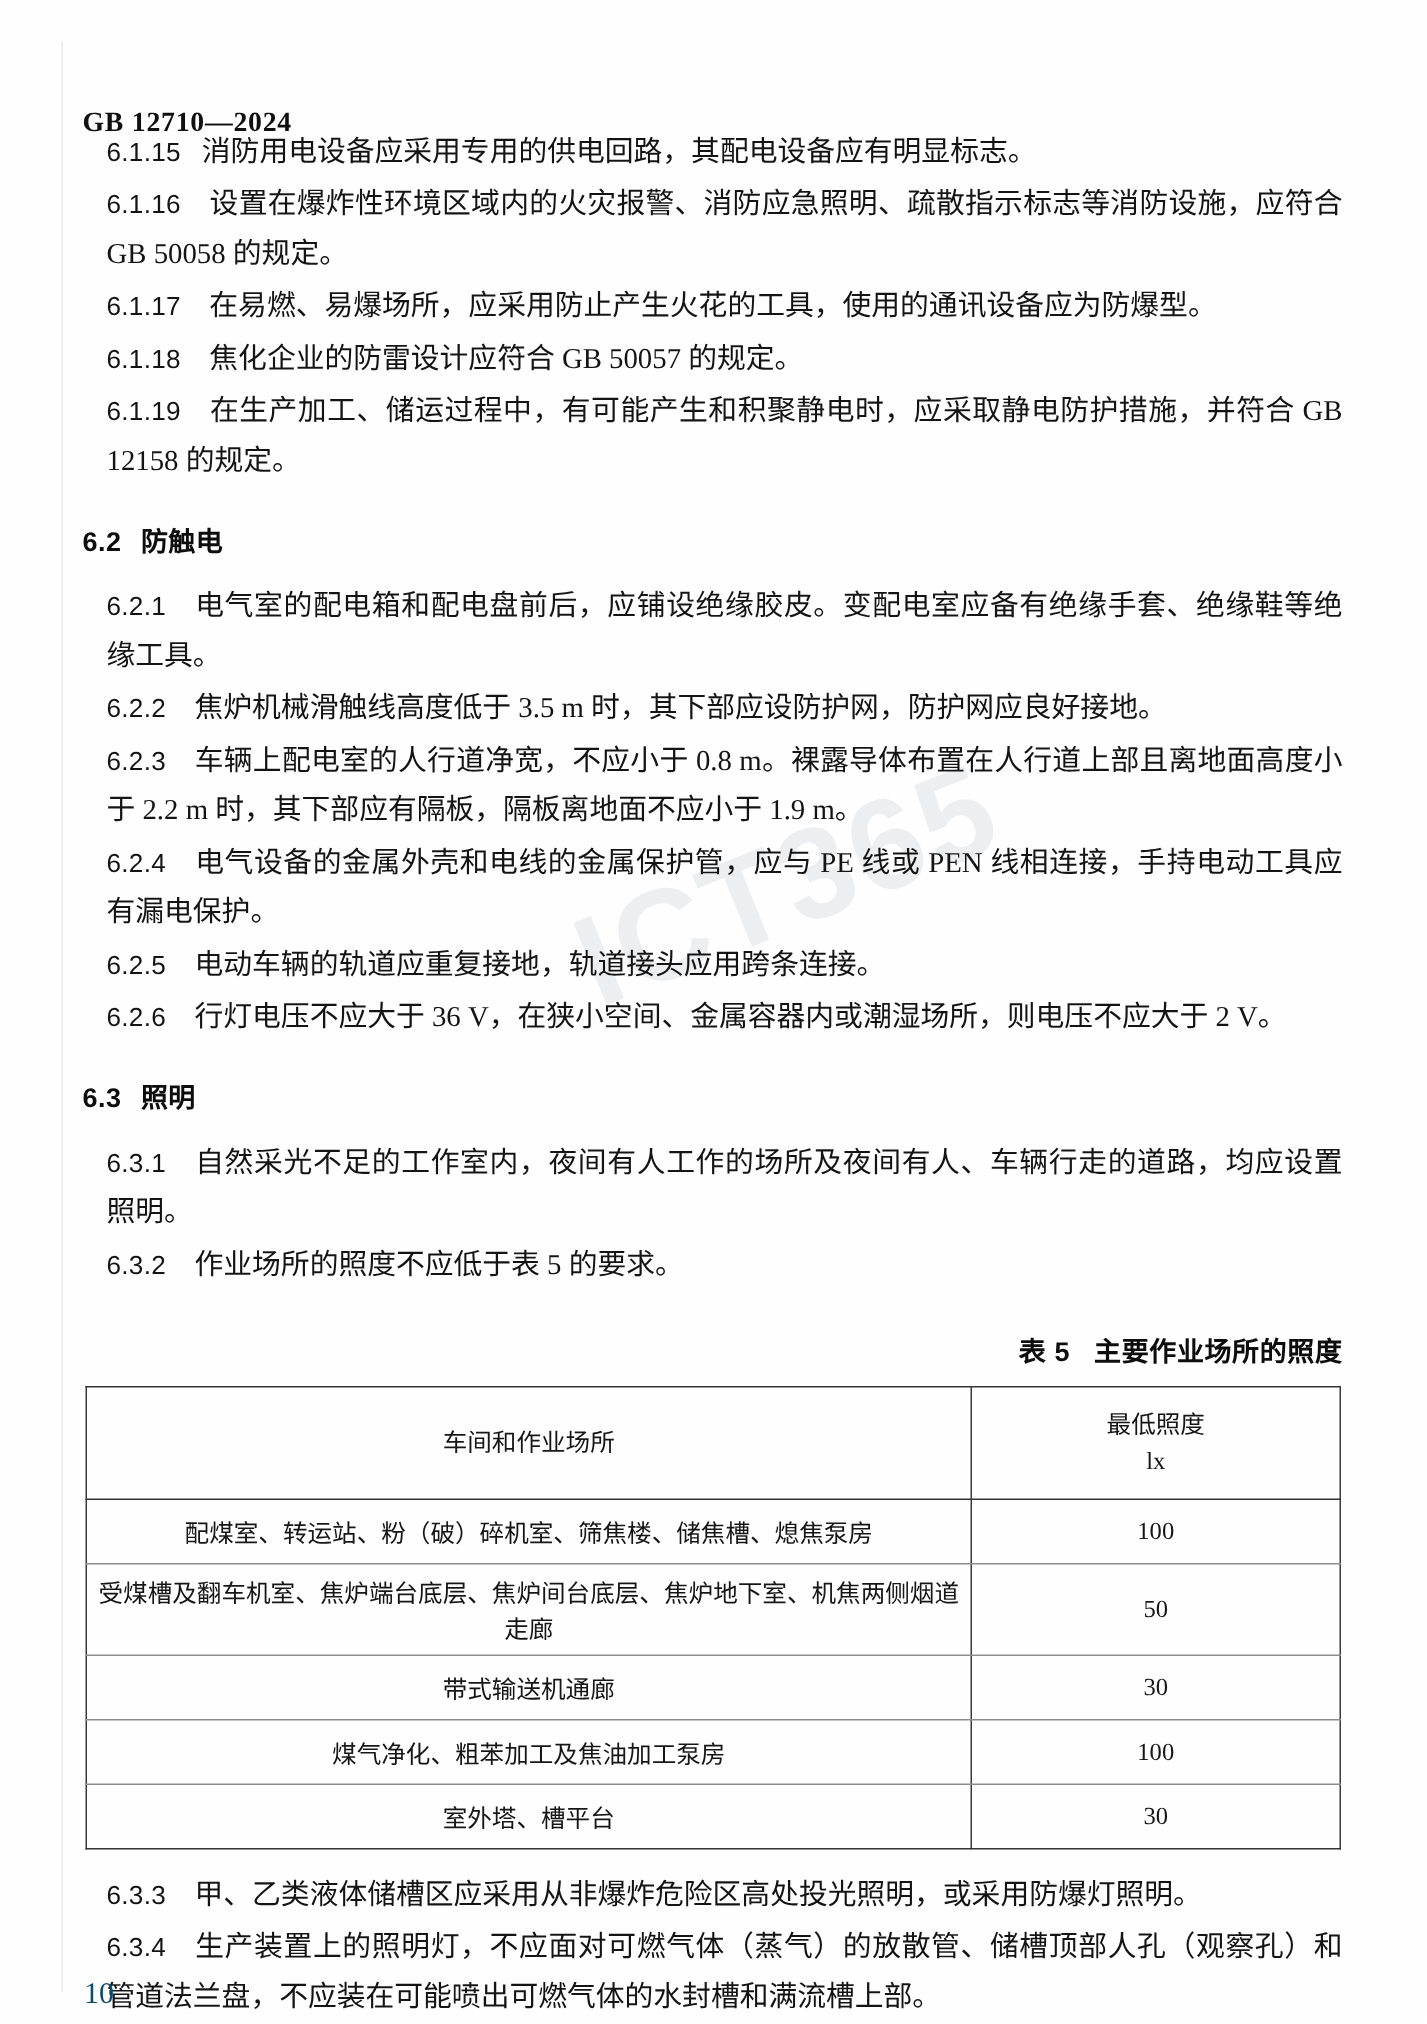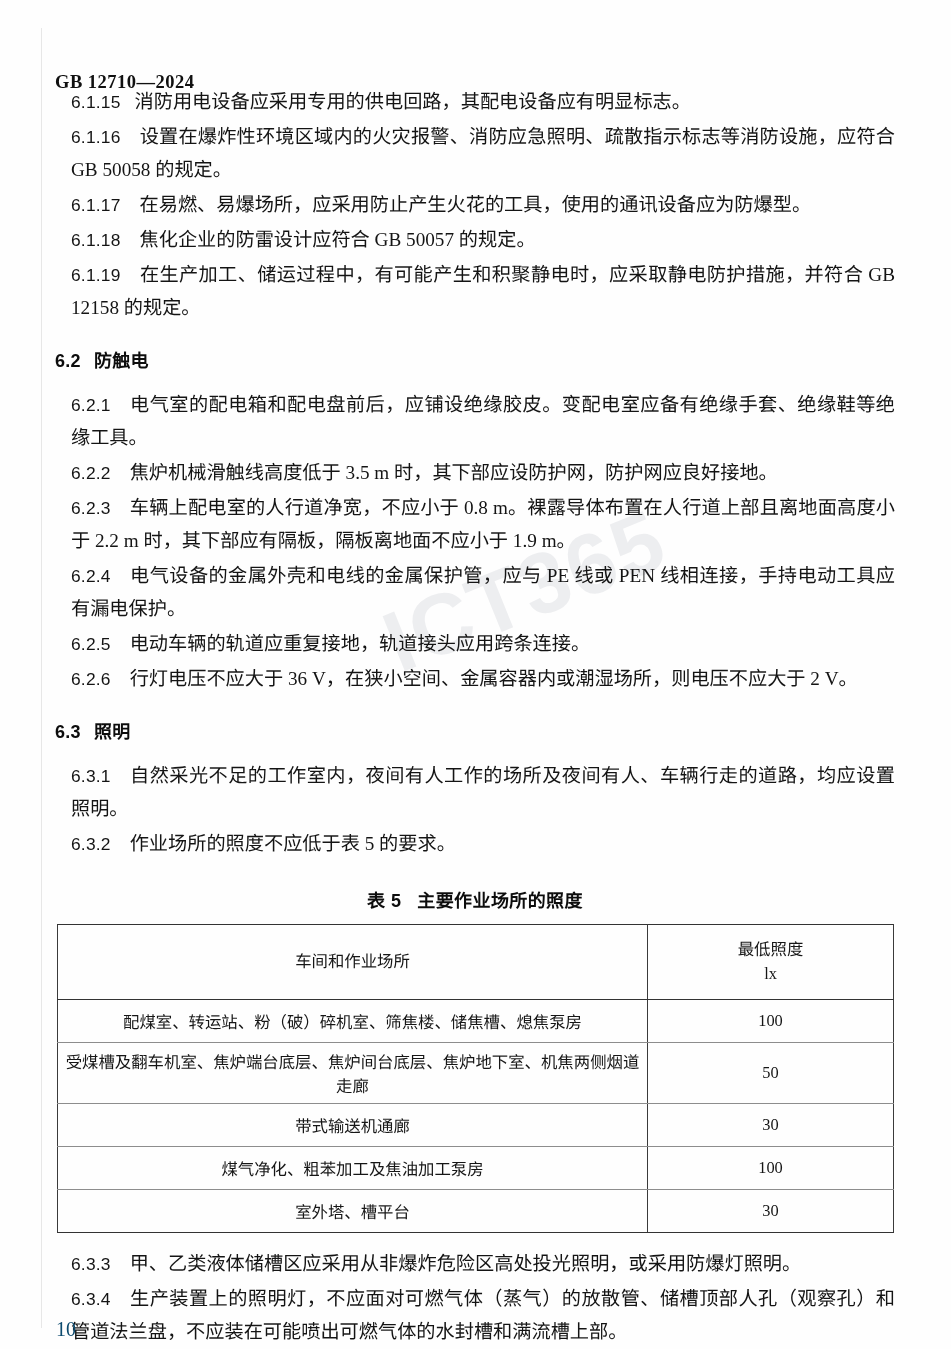--- a/index.html
+++ b/index.html
@@ -100,21 +100,21 @@
     font-weight: 700;
     color: #0d0d0d;
     letter-spacing: 0.3px;
   }
   h2.section .snum { font-weight: 700; }
   h2.section .sgap { display: inline-block; width: 13px; }
 
   
   .table-caption {
     margin: 26px 0 12px 0;
-    text-align: center;
+    text-align: right;
     font-family: "Liberation Sans", "DejaVu Sans", sans-serif;
     font-weight: 700;
     font-size: 18px;
     letter-spacing: 0.4px;
     color: #0d0d0d;
   }
   .table-caption .capgap { display: inline-block; width: 16px; }
 
   table.lux {
     border-collapse: collapse;

